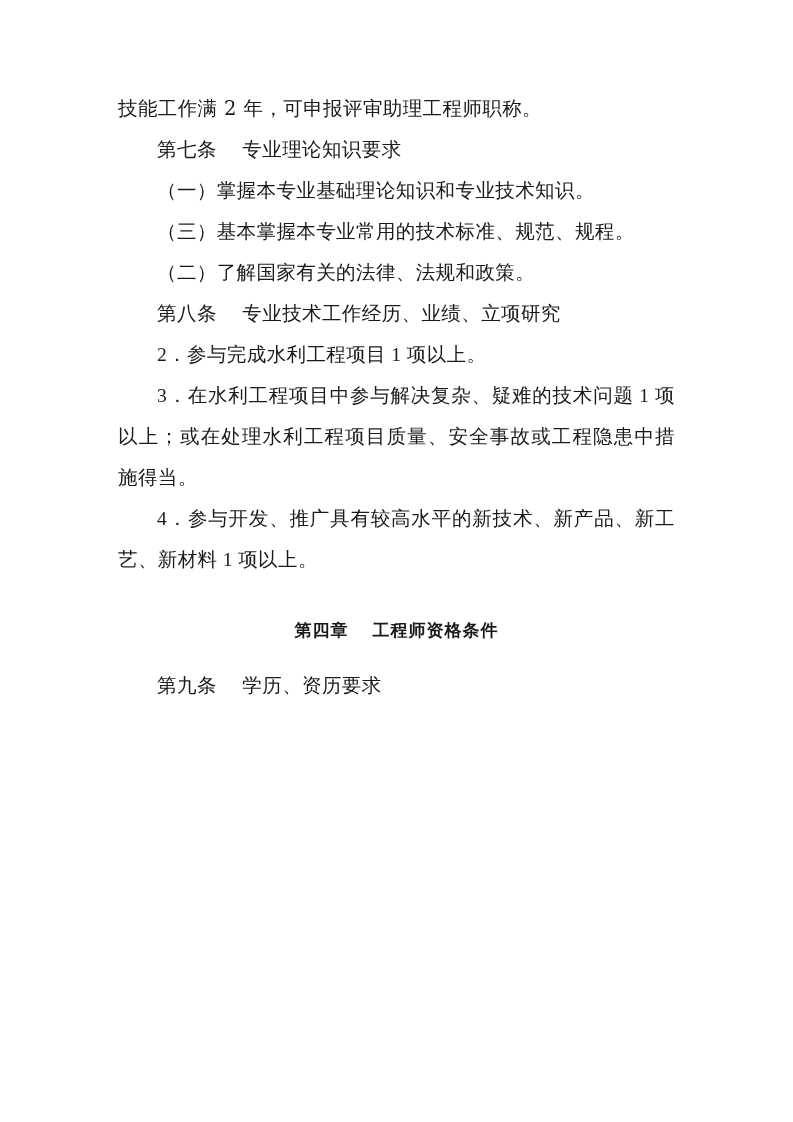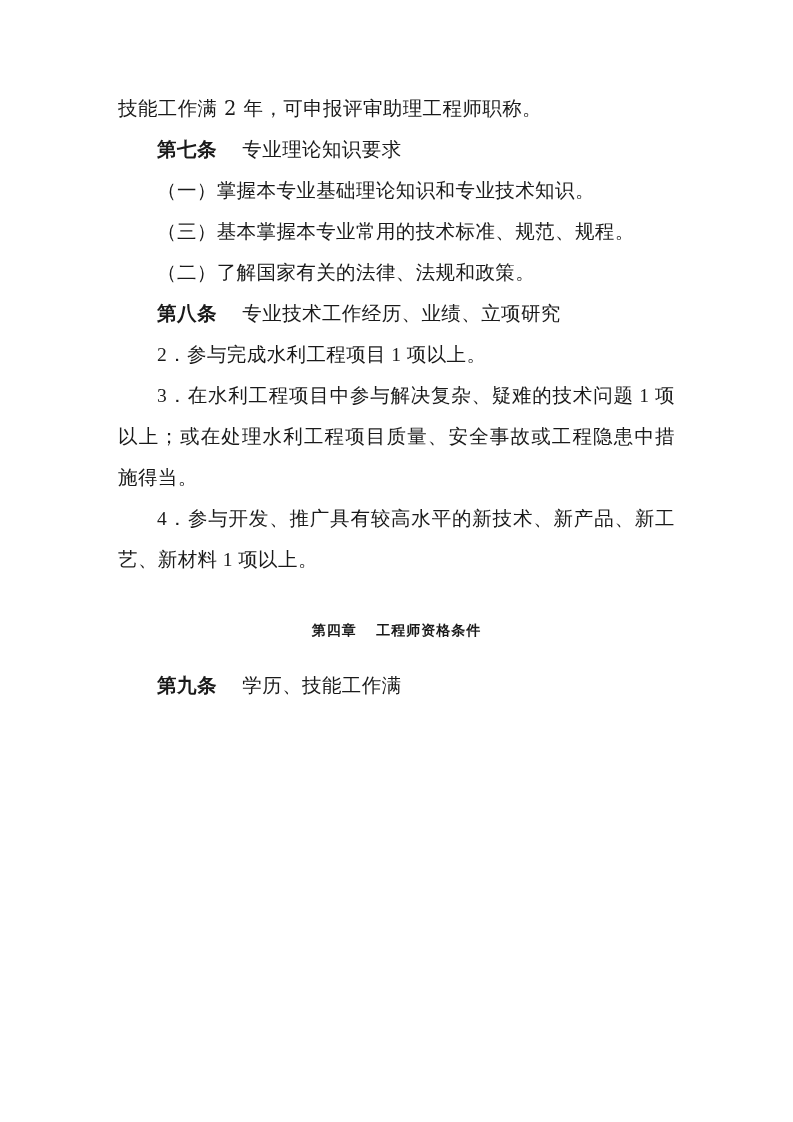--- a/index.html
+++ b/index.html
@@ -35,31 +35,31 @@
     text-indent: 0;
   }
   .p-indent {
     text-indent: 2em;
     font-family: Liberation Serif, serif;
   }
   .article-head {
     text-indent: 2em;
   }
   .article-head .art-label {
-    font-weight: bold;
+    font-weight: normal;
     letter-spacing: 0.5px;
   }
   .article-head .art-gap {
     display: inline-block;
     width: 1.3em;
   }
   .chapter-title {
     text-align: center;
     font-weight: bold;
-    font-size: 14px;
+    font-size: 17px;
     letter-spacing: 1px;
     margin-top: 30px;
     margin-bottom: 14px;
   }
   .chapter-title .ch-gap {
     display: inline-block;
     width: 1.4em;
   }
 </style>
 </head>
@@ -70,15 +70,15 @@
       <p class="p-noindent">技能工作满 2 年，可申报评审助理工程师职称。</p>
       <p class="article-head"><span class="art-label">第七条</span><span class="art-gap"></span><span>专业理论知识要求</span></p>
       <p class="p-indent">（一）掌握本专业基础理论知识和专业技术知识。</p>
       <p class="p-indent">（三）基本掌握本专业常用的技术标准、规范、规程。</p>
       <p class="p-indent">（二）了解国家有关的法律、法规和政策。</p>
       <p class="article-head"><span class="art-label">第八条</span><span class="art-gap"></span><span>专业技术工作经历、业绩、立项研究</span></p>
       <p class="p-indent">2．参与完成水利工程项目 1 项以上。</p>
       <p class="p-indent">3．在水利工程项目中参与解决复杂、疑难的技术问题 1 项以上；或在处理水利工程项目质量、安全事故或工程隐患中措施得当。</p>
       <p class="p-indent">4．参与开发、推广具有较高水平的新技术、新产品、新工艺、新材料 1 项以上。</p>
       <div class="chapter-title"><span>第四章</span><span class="ch-gap"></span><span>工程师资格条件</span></div>
-      <p class="article-head"><span class="art-label">第九条</span><span class="art-gap"></span><span>学历、技能工作满</span></p>
+      <p class="article-head"><span class="art-label">第九条</span><span class="art-gap"></span><span>学历、资历要求</span></p>
     </div>
 </div>
 
 </body></html>

